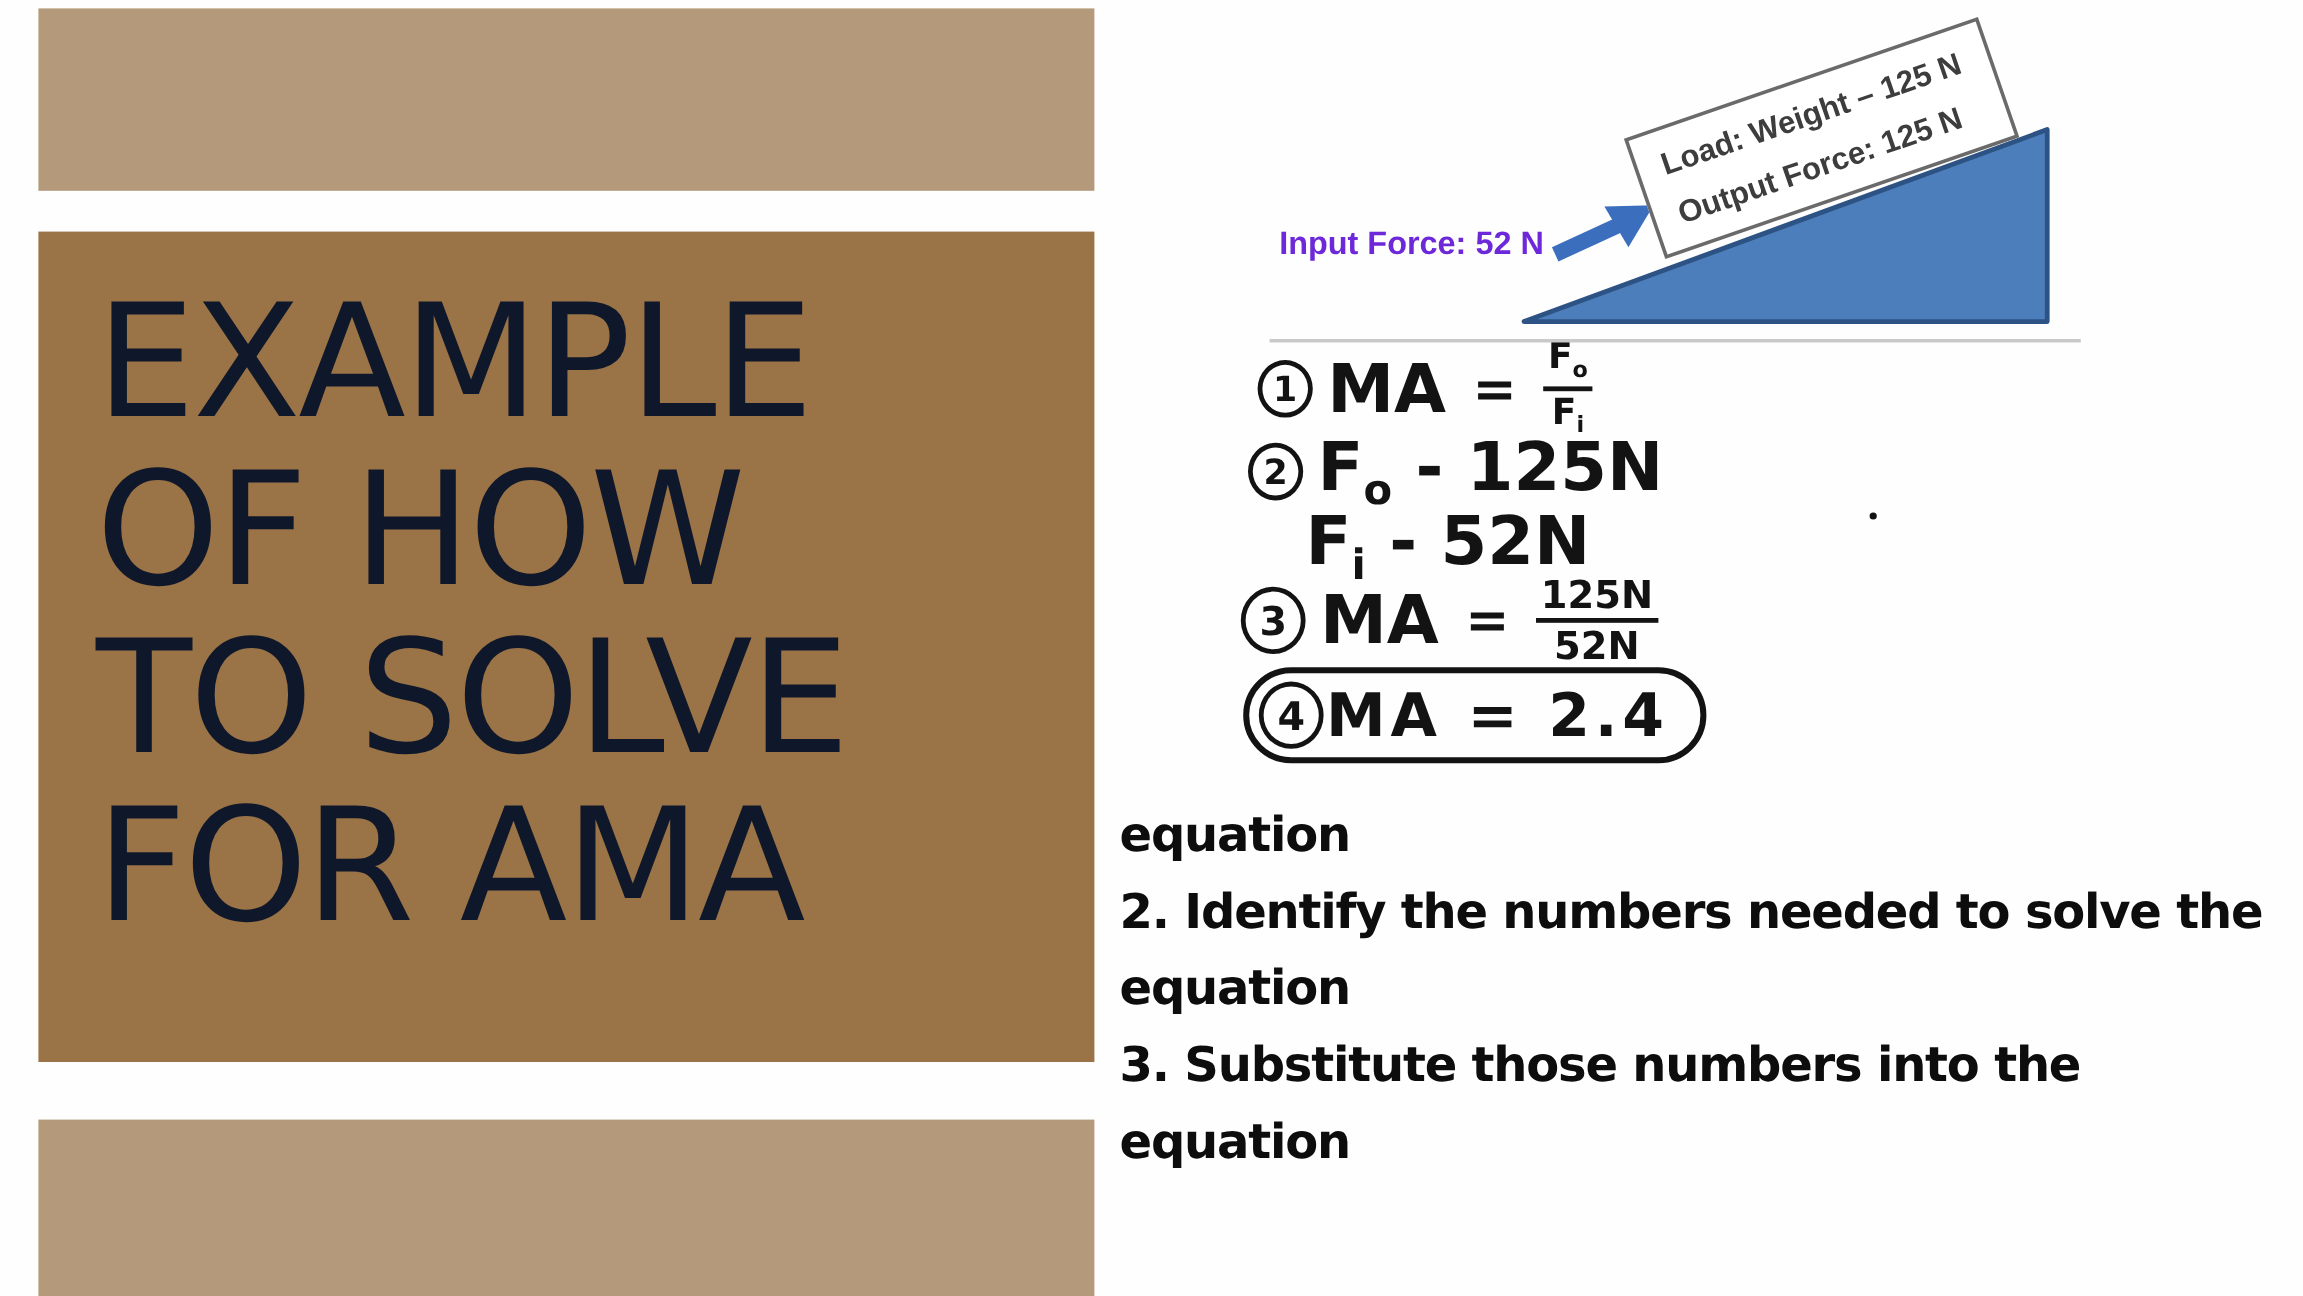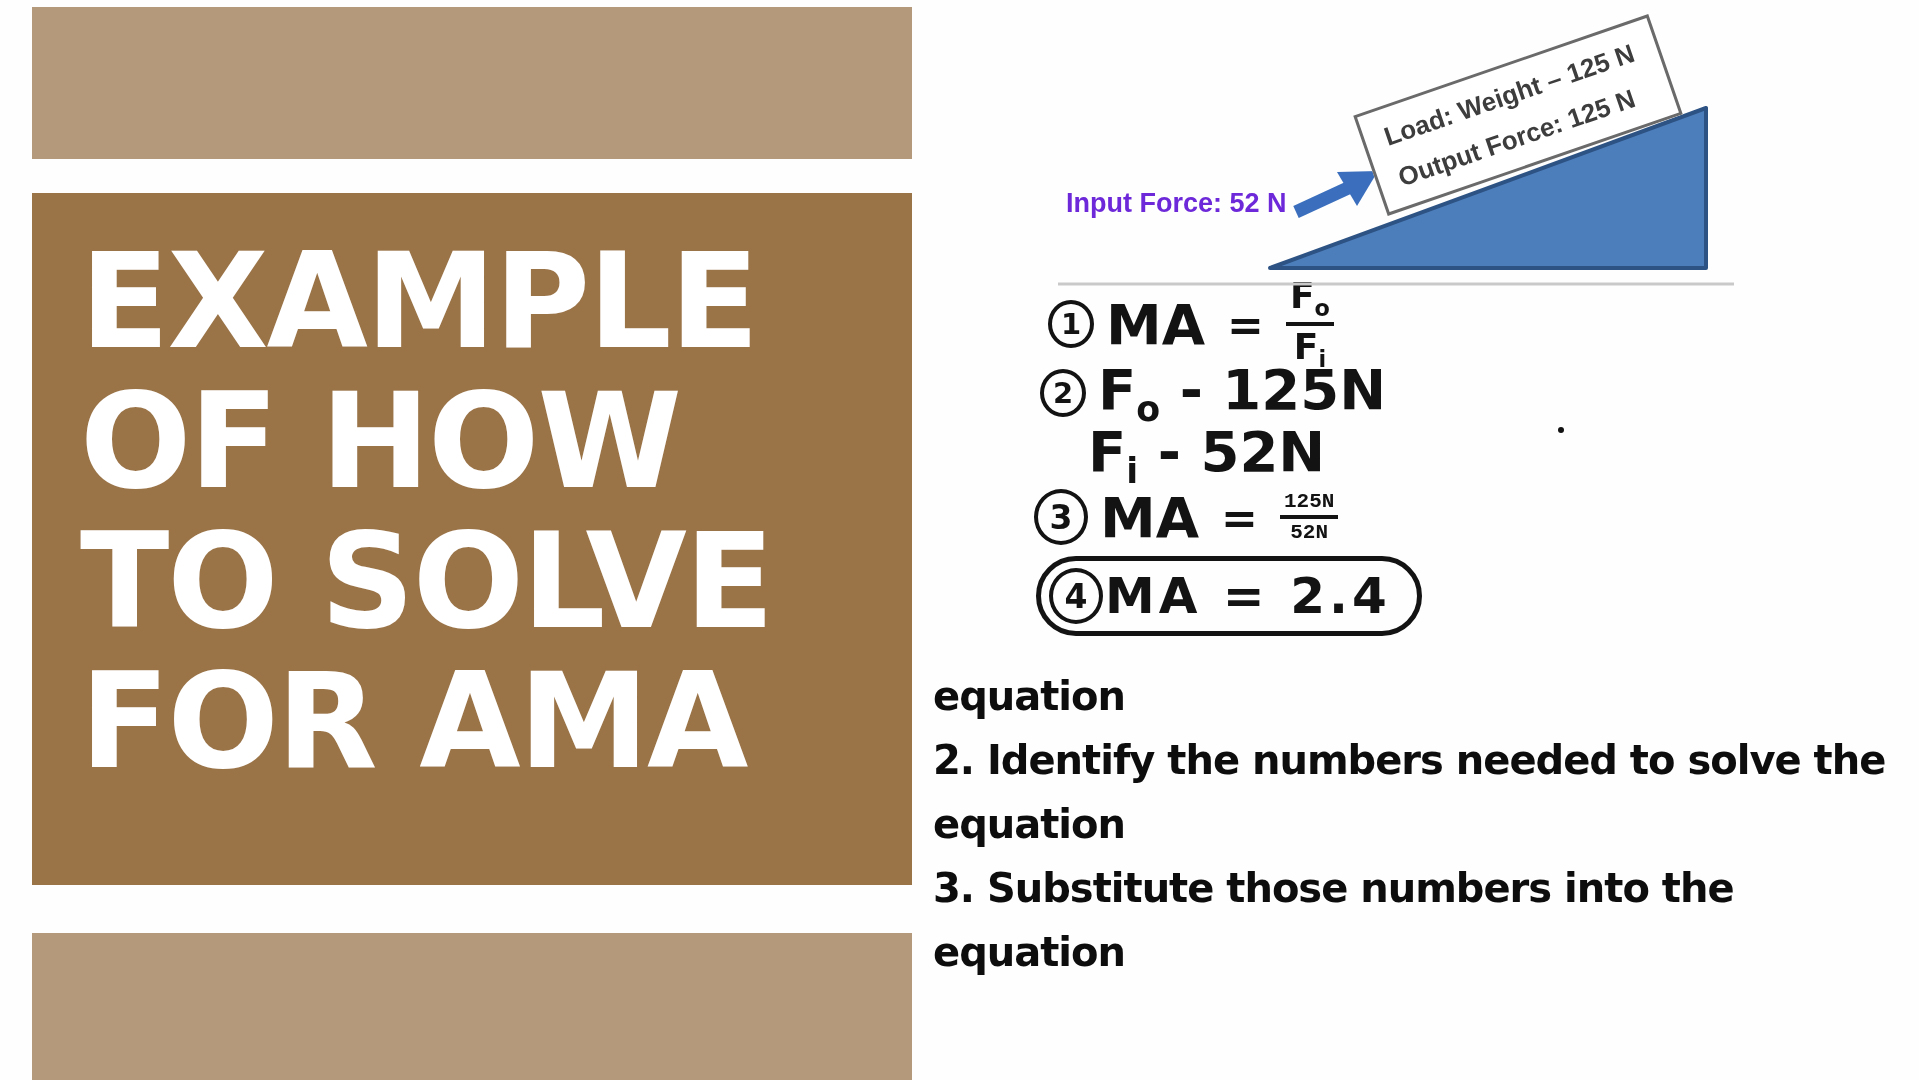--- a/index.html
+++ b/index.html
@@ -16,22 +16,22 @@
     background:#b49a7a;
   }
   #tan-top{top:7px;}
   #tan-bottom{top:933px;height:147px;background:#b49a7a;}
   #brown-panel{
     position:absolute;left:32px;top:193px;width:880px;height:692px;
     background:#9a7347;
   }
   #slide-title{
     position:absolute;left:48px;top:39px;
-    font-size:131px;font-weight:bold;line-height:140px;
-    letter-spacing:-2px;color:#ffffff;white-space:nowrap;
+    font-size:131px;font-weight:normal;line-height:140px;
+    letter-spacing:-2px;color:#0f172a;white-space:nowrap;
   }
   
   #diagram-svg{position:absolute;left:0;top:0;z-index:1;}
   #load-box{
     position:absolute;left:1362px;top:62px;width:312px;height:106px;
     background:#ffffff;border:3px solid #6a6a6a;
     transform:rotate(-19deg);
     z-index:2;
     display:flex;flex-direction:column;justify-content:space-evenly;
     padding:2px 10px 2px 20px;box-sizing:border-box;
@@ -53,22 +53,22 @@
     border:4px solid #131313;border-radius:50%;
     font-size:29px;font-weight:bold;
     width:38px;height:40px;flex:0 0 auto;
   }
   .hw-num.big{width:46px;height:48px;font-size:33px;}
   .hw-text{font-size:56px;}
   .hw-eq{font-size:44px;margin:0 10px;}
   .frac{display:inline-flex;flex-direction:column;align-items:center;line-height:1;}
   .frac .top{border-bottom:4px solid #131313;padding:0 4px 3px 4px;}
   .frac .bot{padding-top:3px;}
-  .frac-sm{font-size:36px;font-weight:bold;}
-  .frac-md{font-size:21px;font-weight:bold;font-family:Liberation Mono, monospace;}
+  .frac-sm{font-size:30px;font-weight:bold;}
+  .frac-md{font-size:32px;font-weight:bold;}
   sub{font-size:0.62em;}
   #hw-step5-box{
     border:5px solid #131313;border-radius:46px;
     display:flex;align-items:center;
     padding:6px 26px 6px 8px;
   }
   #hw-step5-box .hw-text{font-size:50px;letter-spacing:4px;}
   .stray-dot{
     position:absolute;left:1558px;top:427px;width:6px;height:6px;
     background:#111;border-radius:50%;

